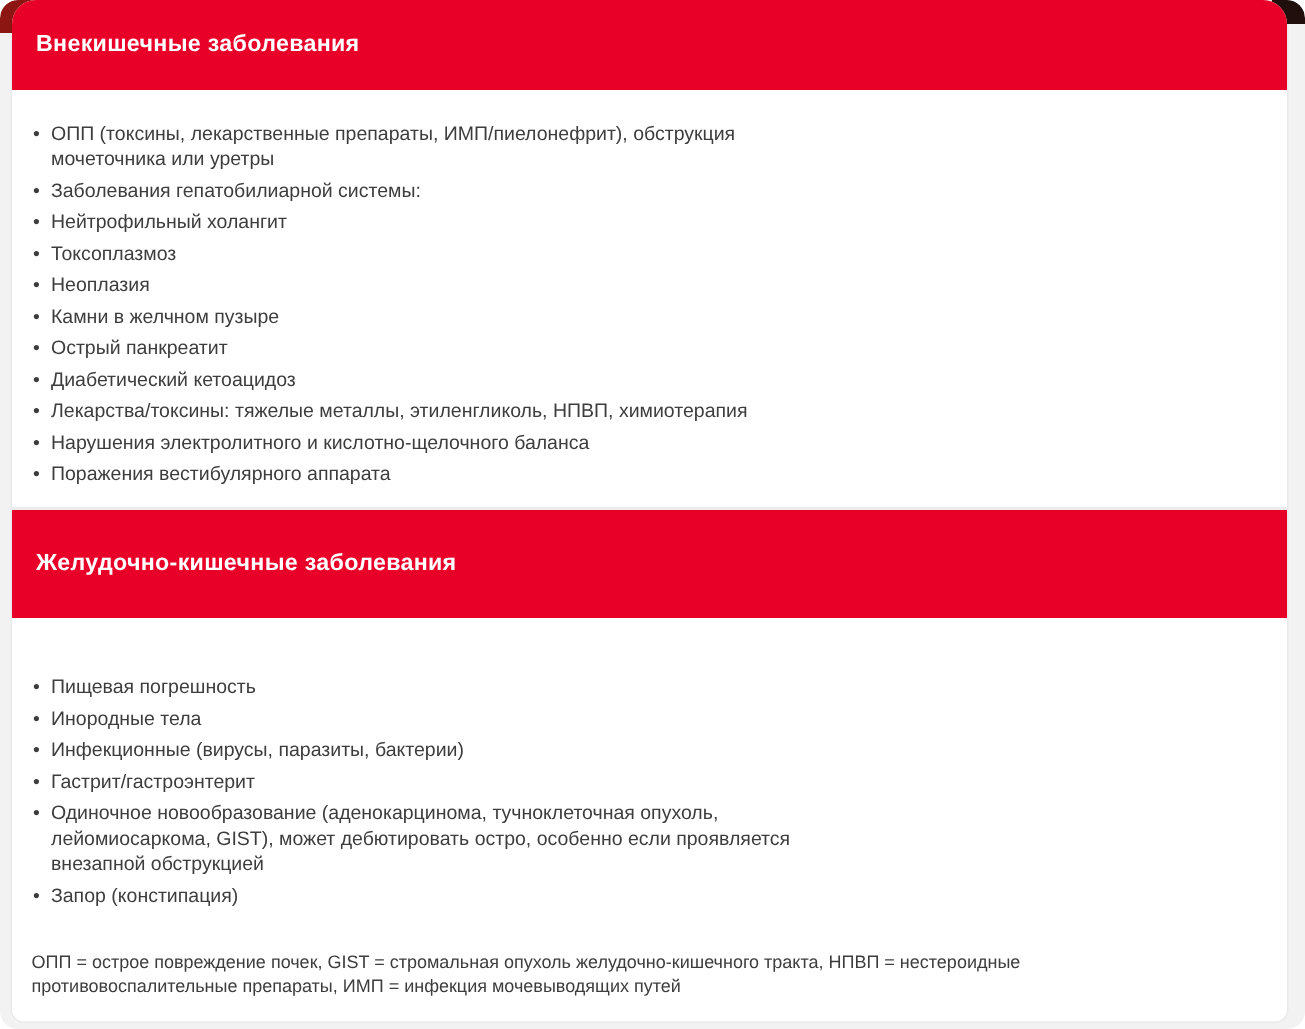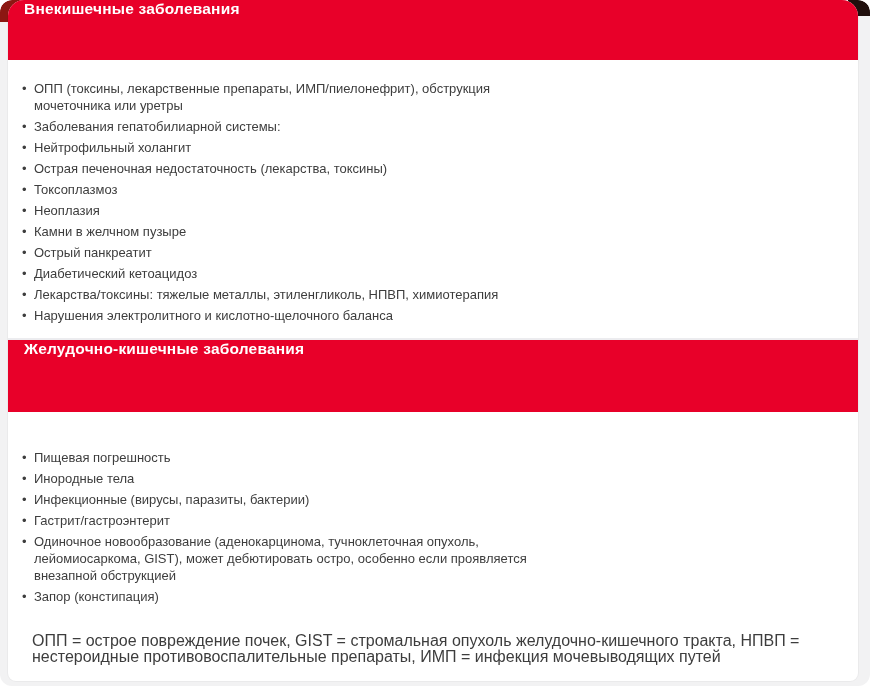--- a/index.html
+++ b/index.html
@@ -28,21 +28,21 @@
     position: absolute;
     top: 0; left: 8px; right: 12px; bottom: 5px;
     background: #ffffff;
     border-radius: 16px 16px 8px 8px;
     box-shadow: 0 0 0 1px rgba(0,0,0,0.03);
   }
   .banner {
     height: 60px;
     background: #e80029;
     display: flex;
-    align-items: flex-start;
+    align-items: center;
     padding: 0 18px 0 16px;
     box-sizing: border-box;
   }
   .banner.first { border-radius: 16px 16px 0 0; }
   .banner.second { height: 72px; box-shadow: 0 -2px 0 rgba(130,130,150,0.15); }
   .banner h2 {
     margin: 0;
     font-size: 15.5px;
     font-weight: bold;
     color: #ffffff;
@@ -63,23 +63,23 @@
     line-height: 17px;
     color: #3d3d3d;
   }
   ul.items li::before {
     content: "\2022";
     position: absolute;
     left: 0; top: 0;
     color: #3d3d3d;
   }
   .footnote {
-    margin: 10px 24px 0 24px;
+    margin: 10px 24px 0 13px;
     max-width: 784px;
-    font-size: 16px;
+    font-size: 12px;
     line-height: 16px;
     color: #3d3d3d;
   }
 </style>
 </head>
 <body>
 
 <div class="page">
   <div class="corner-tl"></div>
   <div class="corner-tr"></div>
@@ -87,28 +87,28 @@
   <div class="card">
 
     <section>
       <header class="banner first">
         <h2>Внекишечные заболевания</h2>
       </header>
       <ul class="items">
           <li>ОПП (токсины, лекарственные препараты, ИМП/пиелонефрит), обструкция мочеточника или уретры</li>
           <li>Заболевания гепатобилиарной системы:</li>
           <li>Нейтрофильный холангит</li>
-          <li>Острая печеночная недостаточность (лекарства, токсины)</li>
           <li>Токсоплазмоз</li>
           <li>Неоплазия</li>
           <li>Камни в желчном пузыре</li>
           <li>Острый панкреатит</li>
           <li>Диабетический кетоацидоз</li>
           <li>Лекарства/токсины: тяжелые металлы, этиленгликоль, НПВП, химиотерапия</li>
           <li>Нарушения электролитного и кислотно-щелочного баланса</li>
+          <li>Поражения вестибулярного аппарата</li>
         </ul>
     </section>
 
     <section>
       <header class="banner second">
         <h2>Желудочно-кишечные заболевания</h2>
       </header>
       <ul class="items second">
           <li>Пищевая погрешность</li>
           <li>Инородные тела</li>

